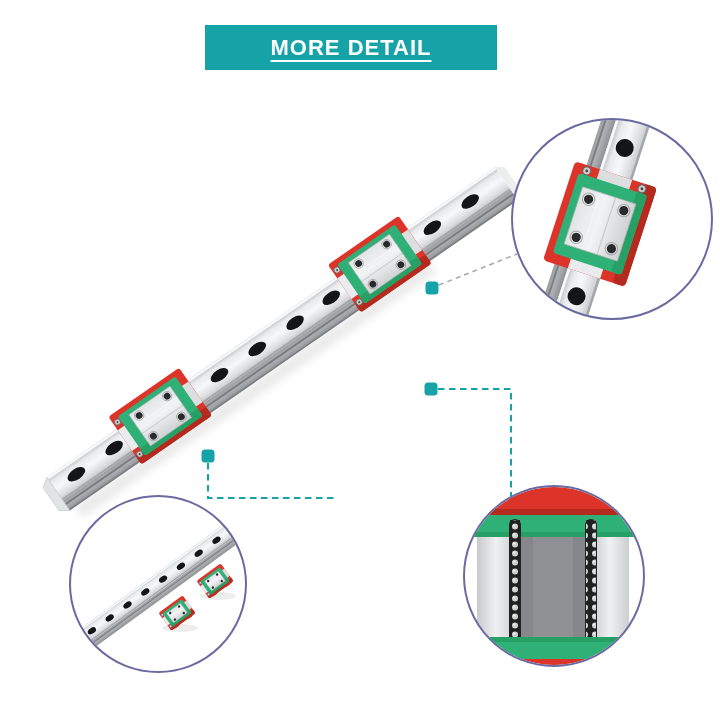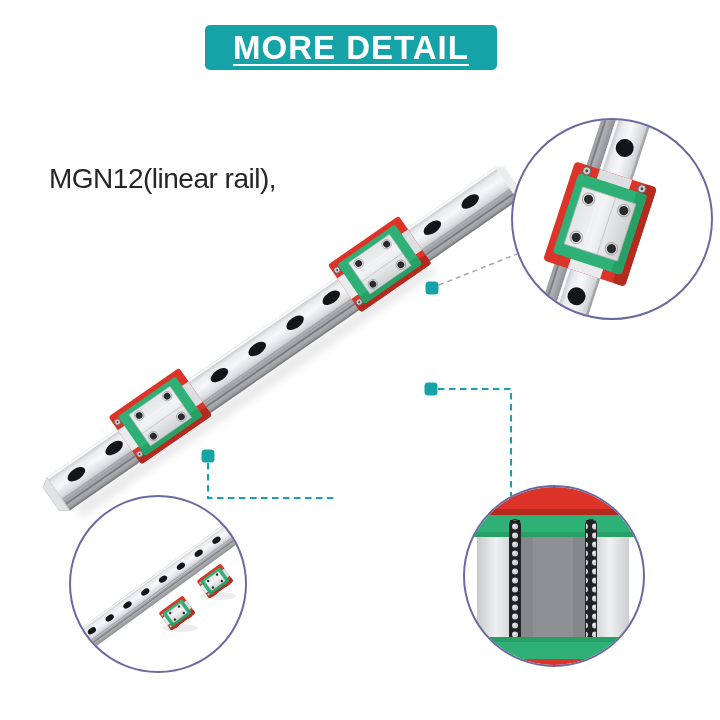--- a/index.html
+++ b/index.html
@@ -6,23 +6,23 @@
   .stage {
     position:relative; width:720px; height:720px; overflow:hidden;
     background:var(--background,#fff);
     font-family:"Liberation Sans", sans-serif;
   }
   svg.figure { position:absolute; left:0; top:0; }
   .title-badge {
     position:absolute; left:205px; top:25px; width:292px; height:45px;
     background:var(--accent-teal,#16a3a8);
     color:var(--title-text,#fff);
-    font-size:33px; font-weight:700; letter-spacing:1px;
+    font-size:22px; font-weight:700; letter-spacing:1px;
     display:flex; align-items:center; justify-content:center;
-    border-radius:5px;
+    border-radius:0;
     text-decoration:underline; text-underline-offset:5px; text-decoration-thickness:2px;
   }
   .caption {
     position:absolute; left:49px; top:160px;
     font-size:28px; line-height:37px; letter-spacing:-0.5px;
     color:var(--caption-text,#262626);
   }
   .dash-teal { stroke:var(--accent-teal,#16a3a8); stroke-width:2; stroke-dasharray:6.5 4.5; fill:none; }
   .dash-gray { stroke:var(--connector-gray,#a5a5a5); stroke-width:1.5; stroke-dasharray:5 4; fill:none; }
   .c-teal   { fill:var(--accent-teal,#16a3a8); }
@@ -248,16 +248,15 @@
       <path class="dash-teal" d="M438,389 L511,389 L511,496"></path>
       <rect class="c-teal" x="424.5" y="382.5" width="13" height="13" rx="3.5"></rect>
       <path class="dash-teal" d="M208,463 L208,498 L337,498"></path>
       <rect class="c-teal" x="201.5" y="449.5" width="13" height="13" rx="3.5"></rect>
     </g>
   </svg>
 
   <div class="title-badge">MORE DETAIL</div>
 
   <div class="caption">
-    <div>MGN12(linear rail),</div>
   </div>
 
 </div>
 
 </body></html>

